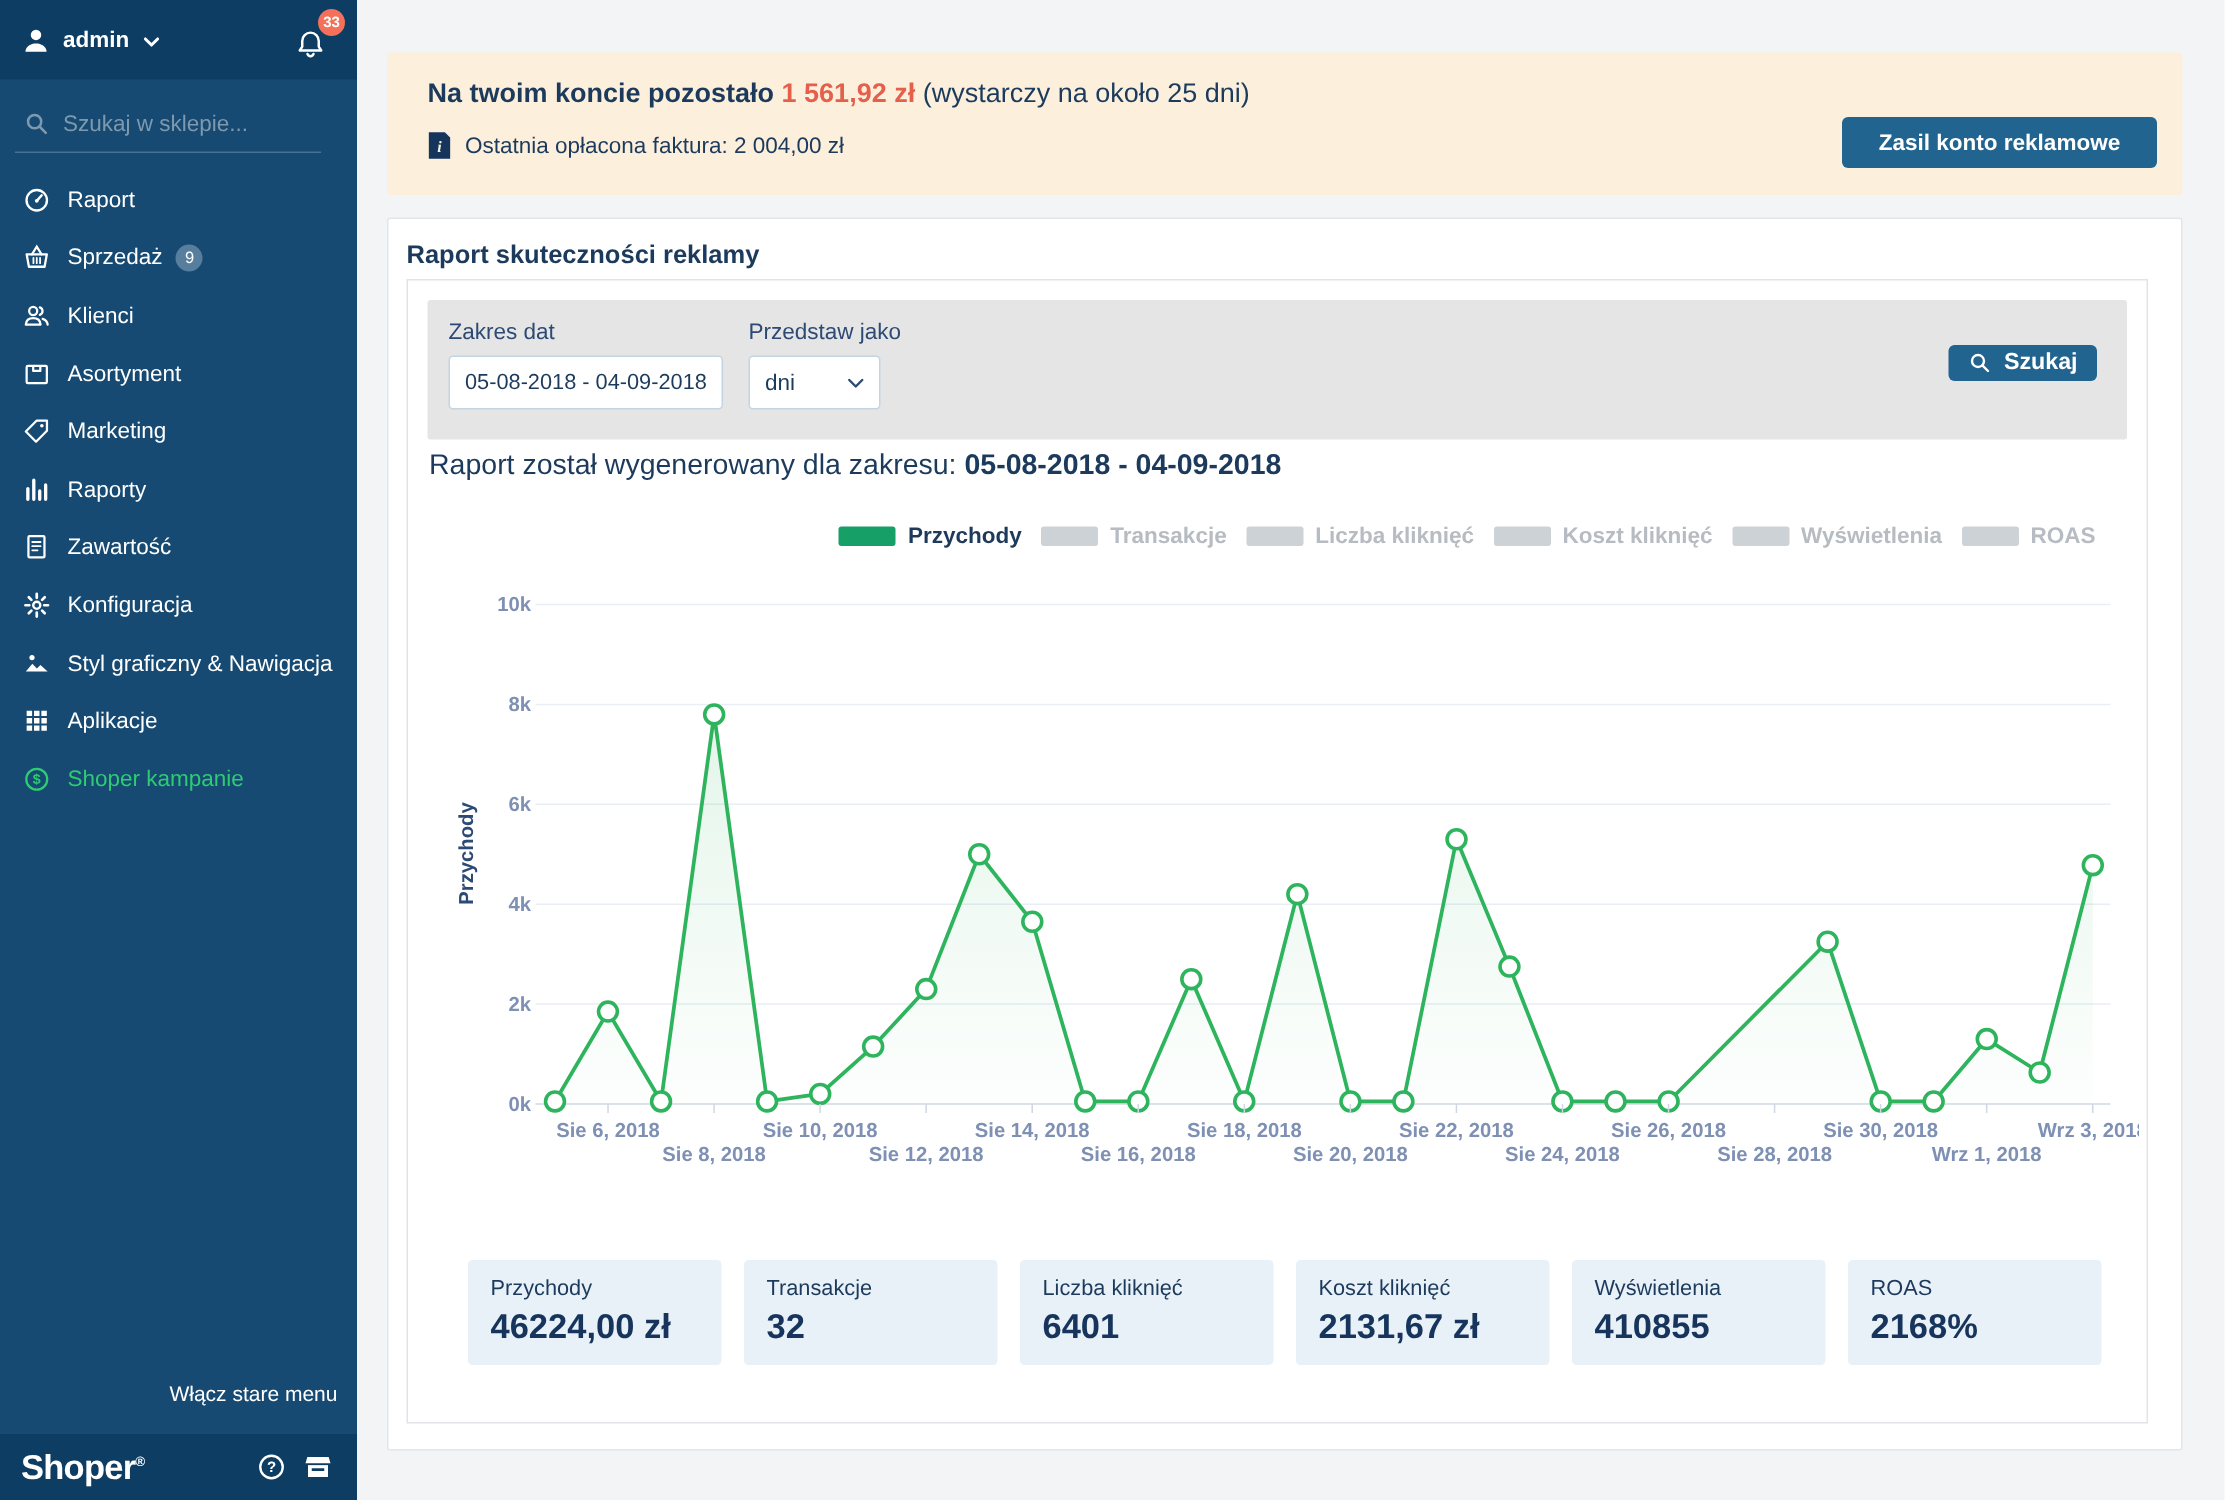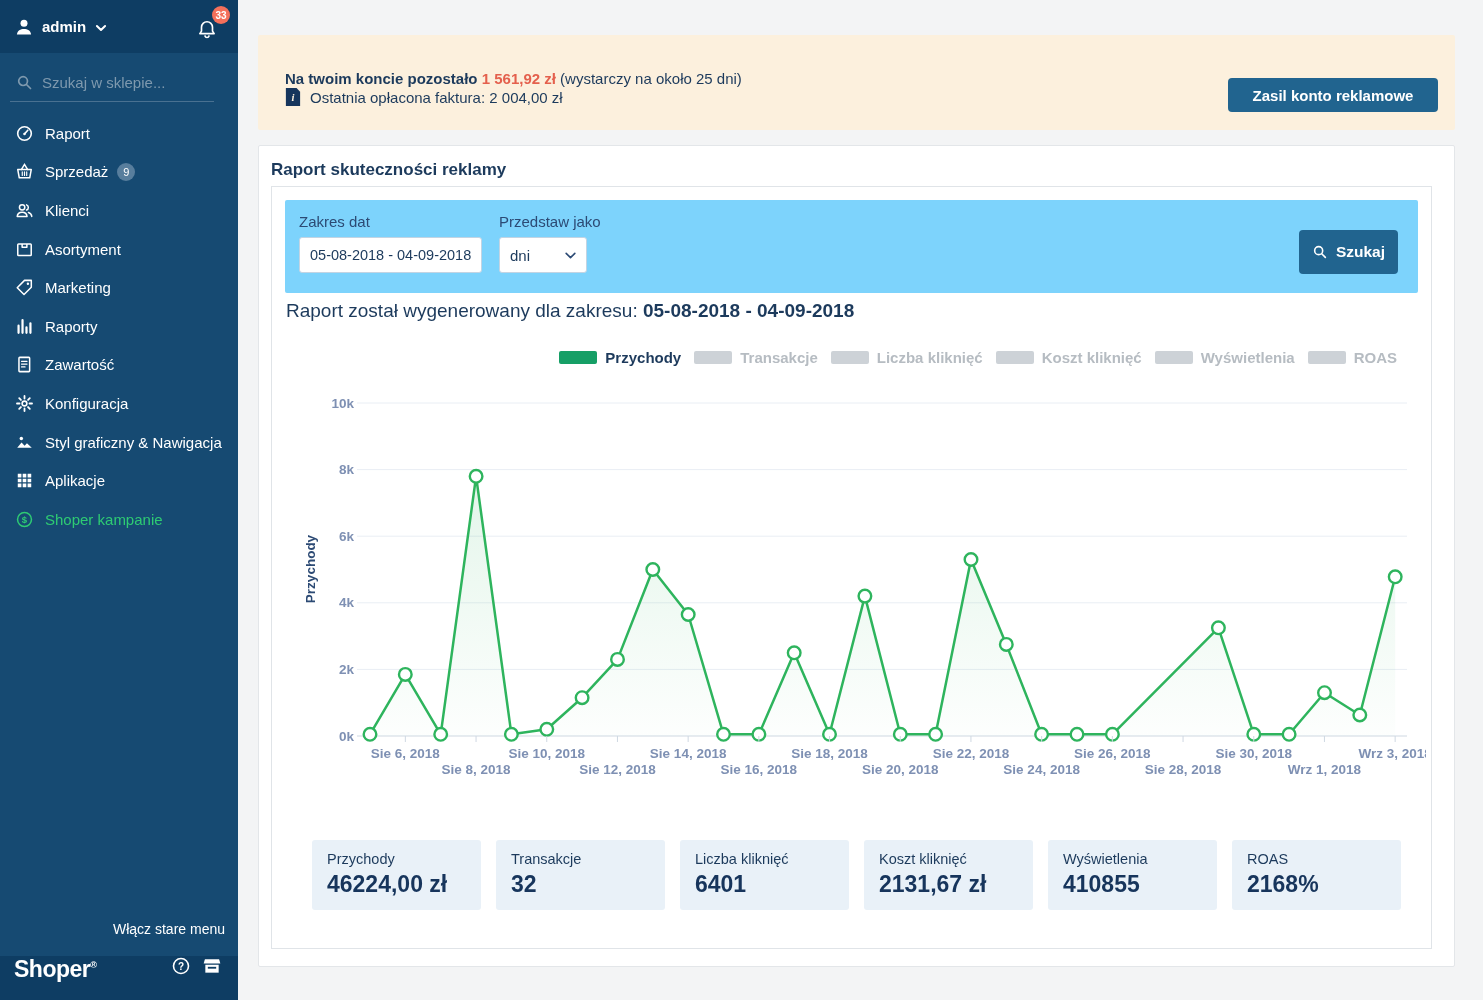--- a/index.html
+++ b/index.html
@@ -24,48 +24,48 @@
   .search-row svg { width:17px; height:17px; flex:none; }
   .search-row input { background:transparent; border:none; outline:none; color:#cfe0ee; font-size:15px; width:160px; font-family:inherit; }
   .search-row input::placeholder { color:#7e99ae; }
   .menu { position:absolute; left:0; top:114px; width:238px; }
   .menu-item { height:38.6px; display:flex; align-items:center; padding-left:15px; color:#fff; font-size:15px; cursor:pointer; }
   .menu-item .mi-icon { width:19px; height:19px; margin-right:11px; display:flex; align-items:center; }
   .menu-item .mi-icon svg { width:19px; height:19px; }
   .menu-item.active { color:#2ecb73; }
   .mi-badge { margin-left:9px; background:#587e9d; color:#fff; width:18px; height:18px; border-radius:50%; font-size:11px; display:flex; align-items:center; justify-content:center; }
   .old-menu { position:absolute; right:13px; top:921px; color:#fff; font-size:14px; cursor:pointer; }
-  .side-footer { position:absolute; left:0; bottom:0; width:238px; height:44px; background:#0e3d63; display:flex; align-items:flex-start; padding:0 16px 0 14px; color:#fff; }
+  .side-footer { position:absolute; left:0; bottom:0; width:238px; height:44px; background:#0e3d63; display:flex; align-items:center; padding:0 16px 0 14px; color:#fff; }
   .logo { font-size:23px; font-weight:bold; letter-spacing:-0.5px; color:#fff; }
   .logo sup { font-size:9px; }
   .side-footer .f-icons { margin-left:auto; display:flex; gap:11px; }
   .side-footer .f-icons svg { width:20px; height:20px; cursor:pointer; }
 
   
   .main { position:absolute; left:238px; top:0; width:1245px; height:1000px; }
   .banner { position:absolute; left:20px; top:35px; width:1197px; height:95px; background:#fcf0dd; border-radius:2px; }
-  .banner-line1 { position:absolute; left:27px; top:17px; font-size:15px; color:#1c3a5c;margin-top:18px; }
+  .banner-line1 { position:absolute; left:27px; top:17px; font-size:18px; color:#1c3a5c; }
   .banner-line1 b { font-weight:bold; }
   .banner-amount { color:#e4604d; font-weight:bold; }
   .banner-line2 { position:absolute; left:27px; top:52px; display:flex; align-items:center; gap:9px; font-size:15px; color:#1c3a5c; }
   .banner-line2 svg { width:16px; height:20px; }
   .topup-btn { position:absolute; right:17px; top:43px; width:210px; height:34px; background:#21648f; border:none; border-radius:4px; color:#fff; font-size:15px; font-weight:bold; font-family:inherit; cursor:pointer; }
 
   .card { position:absolute; left:20px; top:145px; width:1197px; height:822px; background:#fff; border:1px solid #e3e6e9; border-radius:2px; }
   .card-title { position:absolute; left:12px; top:14px; font-size:17px; font-weight:bold; color:#1c3a5c; }
   .inner { position:absolute; left:12px; top:40px; width:1161px; height:763px; border:1px solid #e0e4e8; }
-  .filter-panel { position:absolute; left:13px; top:13px; width:1133px; height:93px; background:#7dd3fc; border-radius:2px; }
+  .filter-panel { position:absolute; left:13px; top:13px; width:1133px; height:93px; background:#e5e5e5; border-radius:2px; }
   .f-field { position:absolute; top:13px; }
   .f-field.date { left:14px; }
   .f-field.present { left:214px; }
   .f-label { font-size:15px; color:#2c4a74; margin-bottom:7px; }
   .f-input { width:183px; height:36px; background:#fff; border:1px solid #c3d4e3; border-radius:3px; font-size:14.5px; color:#1c3a5c; padding:0 10px; font-family:inherit; outline:none; }
   .f-select { width:88px; height:36px; background:#fff; border:1px solid #c3d4e3; border-radius:3px; font-size:15px; color:#1c3a5c; padding:0 10px; display:flex; align-items:center; cursor:pointer; position:relative; }
   .f-select svg { position:absolute; right:9px; width:13px; height:13px; }
-  .search-btn { position:absolute; right:20px; top:30px; width:99px; height:44px; background:#21648f; border:none; border-radius:4px; color:#fff; font-size:15.5px; font-weight:bold; font-family:inherit; display:flex; align-items:center; justify-content:center; gap:8px; cursor:pointer; }
+  .search-btn { position:absolute; right:20px; top:30px; width:99px; height:24px; background:#21648f; border:none; border-radius:4px; color:#fff; font-size:15.5px; font-weight:bold; font-family:inherit; display:flex; align-items:center; justify-content:center; gap:8px; cursor:pointer; }
   .search-btn svg { width:16px; height:16px; }
   .generated { position:absolute; left:14px; top:113px; font-size:19px; color:#1c3a5c; }
   .generated b { font-weight:bold; }
 
   .legend { position:absolute; top:162px; right:34px; display:flex; align-items:center; gap:13px; }
   .legend-item { display:flex; align-items:center; gap:8px; cursor:pointer; }
   .legend-swatch { width:38px; height:13px; border-radius:2px; }
   .legend-label { font-size:15px; font-weight:bold; }
 
   .chart-wrap { position:absolute; left:13px; top:190px; width:1141px; height:410px; }

